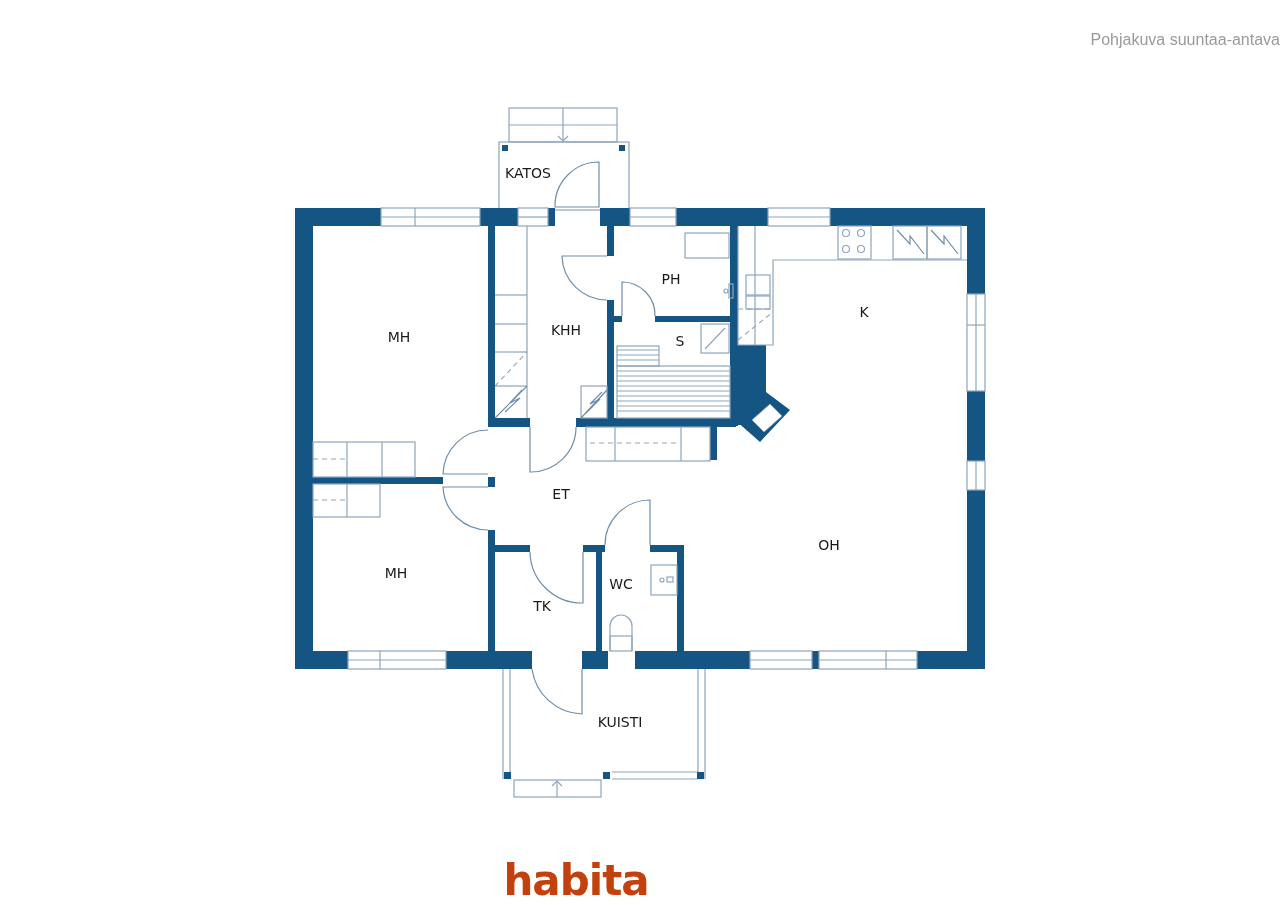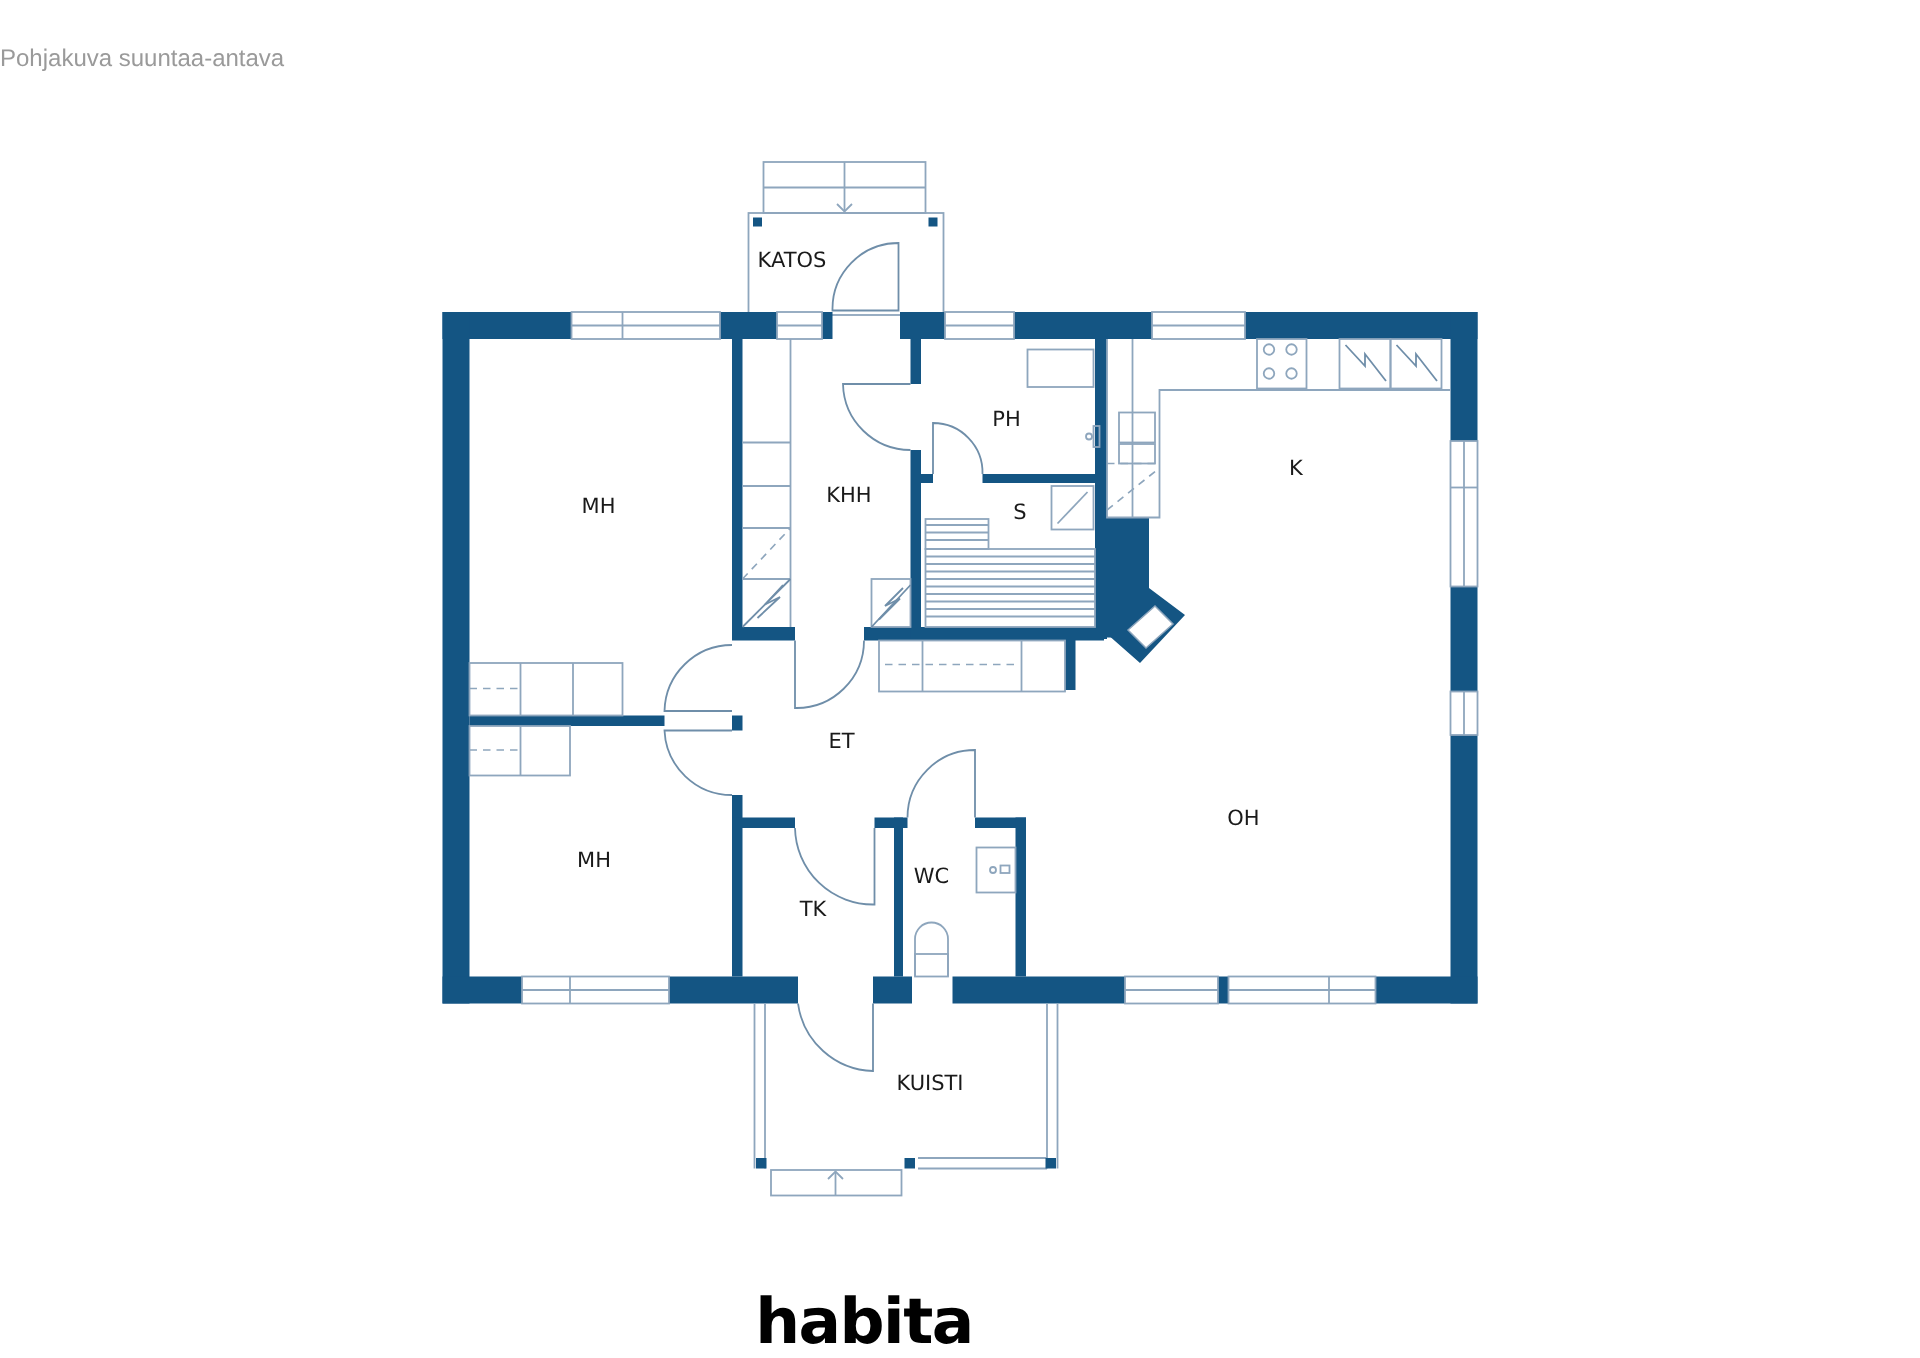--- a/index.html
+++ b/index.html
@@ -1,26 +1,26 @@
 <!DOCTYPE html>
 <html><head>
 <meta charset="utf-8">
 <style>
   html, body { margin:0; padding:0; background:#ffffff; }
   body { width:1280px; height:905px; position:relative; overflow:hidden; font-family:"Liberation Sans", sans-serif; }
-  .caption { position:absolute; top:31px; left:0; width:1280px; text-align:left; color:#9a9a9a; font-size:16px; font-family:"Liberation Sans", sans-serif; }
+  .caption { position:absolute; top:31px; left:0; width:1280px; text-align:right; color:#9a9a9a; font-size:16px; font-family:"Liberation Sans", sans-serif; }
   svg.plan { position:absolute; left:0; top:0; }
   .wall { fill:#145583; }
   .thin { fill:none; stroke:#8ea6bd; stroke-width:1.2; }
   .thin2 { fill:none; stroke:#6f8ea9; stroke-width:1.2; }
   .dash { fill:none; stroke:#8ea6bd; stroke-width:1.1; stroke-dasharray:5 4; }
   .win { fill:#ffffff; stroke:#8ea6bd; stroke-width:1.2; }
   .door { fill:none; stroke:#6f8ea9; stroke-width:1.2; }
   .room-label { font-family:"DejaVu Sans", sans-serif; font-size:14px; fill:#1a1a1a; text-anchor:middle; dominant-baseline:middle; }
-  .logo { position:absolute; top:856px; left:0; width:1152px; text-align:center; color:#000000; font-size:42px; font-weight:bold; letter-spacing:-1px; font-family:"DejaVu Sans", sans-serif; }
+  .logo { position:absolute; top:856px; left:0; width:1152px; text-align:center; color:#c2410c; font-size:42px; font-weight:bold; letter-spacing:-1px; font-family:"DejaVu Sans", sans-serif; }
 </style>
 </head>
 <body>
 
 <div class="caption">Pohjakuva suuntaa-antava</div>
 
 <svg class="plan" width="1280" height="905" viewBox="0 0 1280 905">
 
   <g>
     <rect class="thin" x="499" y="142" width="130" height="68"></rect>

